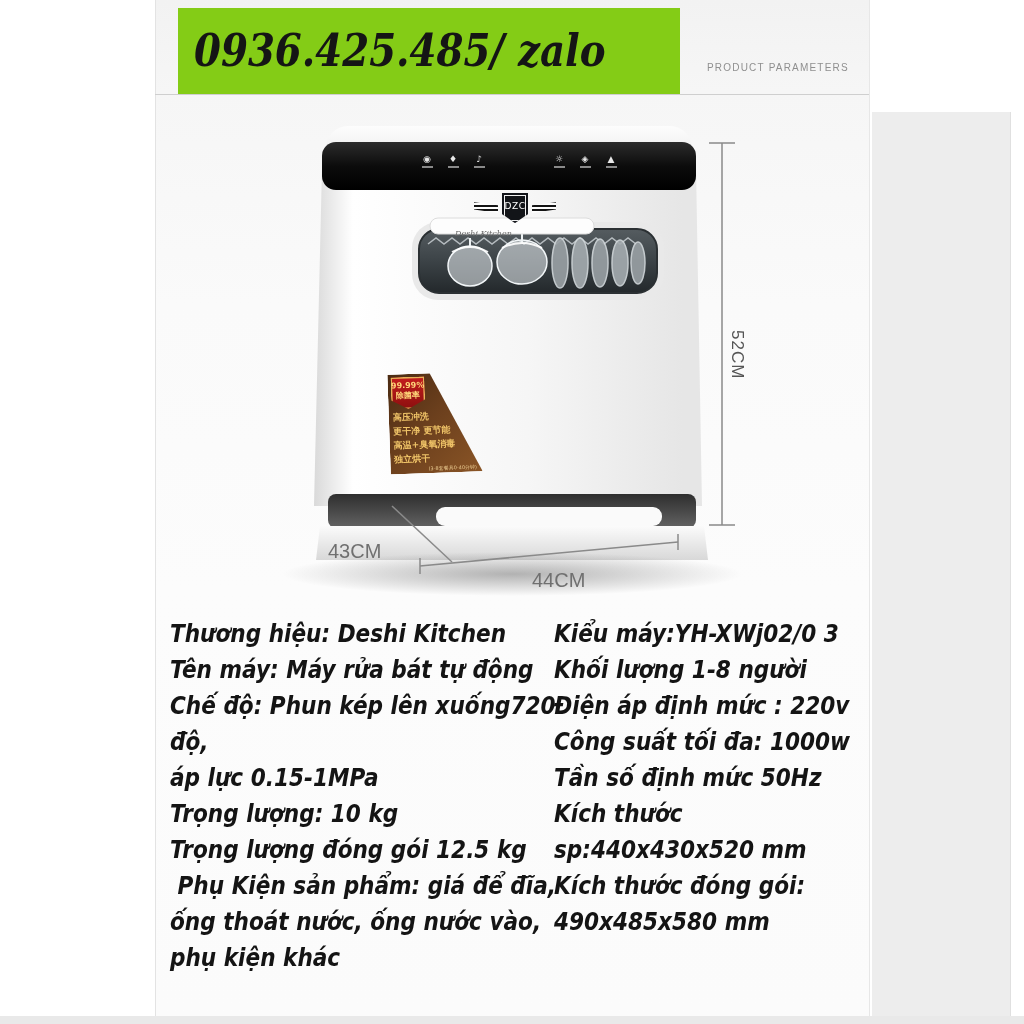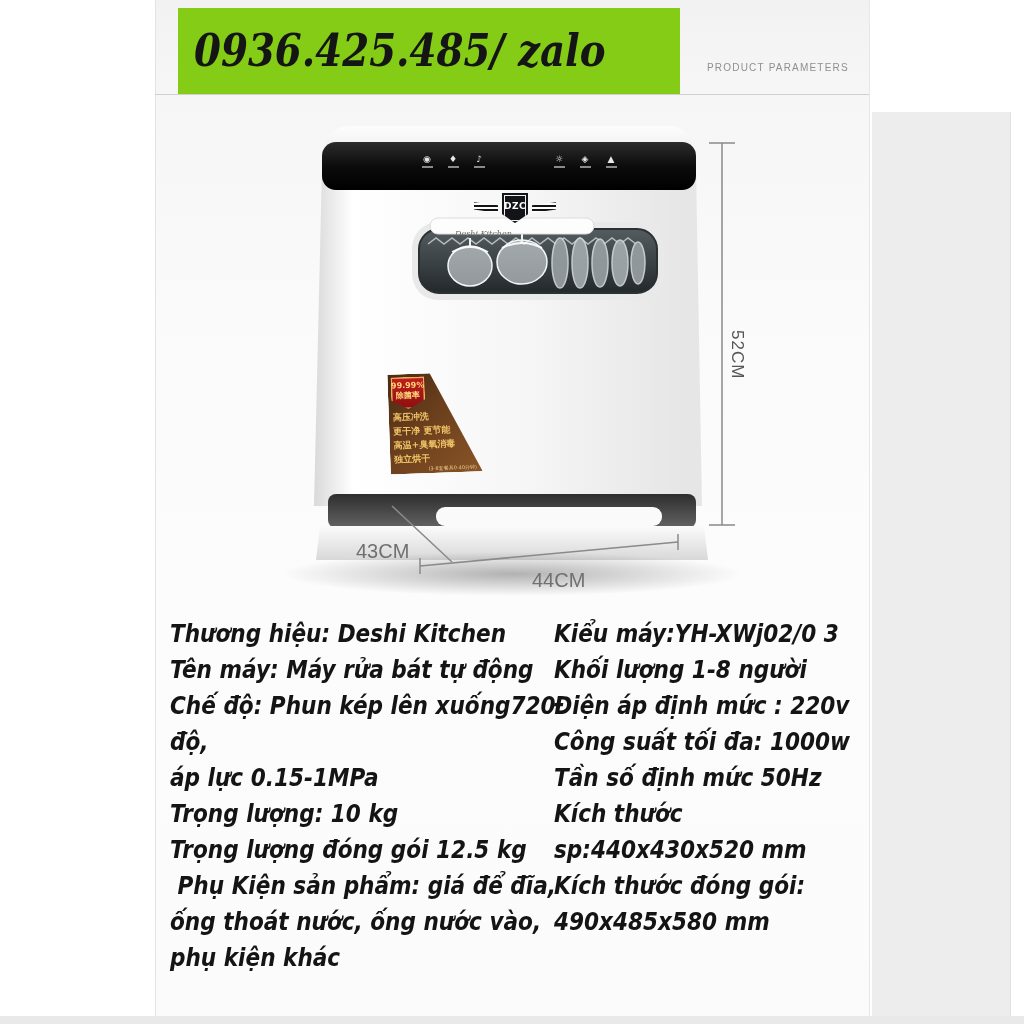--- a/index.html
+++ b/index.html
@@ -28,42 +28,42 @@
   .p-icon::after{content:"";display:block;width:11px;height:2px;background:#8a8a8a;margin:2px auto 0;}
   
   .logo{position:absolute;left:474px;top:193px;width:82px;height:34px;z-index:6;}
   .wing{position:absolute;top:8px;width:24px;height:12px;
       background:repeating-linear-gradient(180deg,#141414 0 2px,#fdfdfd 2px 4px);}
   .wing.left{left:0;clip-path:polygon(0 10%,100% 35%,100% 100%,0 70%);}
   .wing.right{right:0;clip-path:polygon(0 35%,100% 10%,100% 70%,0 100%);}
   .logo-shield{position:absolute;left:28px;top:0;width:26px;height:30px;background:#121418;
       clip-path:polygon(0 0,100% 0,100% 70%,50% 100%,0 70%);
       box-shadow:inset 0 0 0 2px #13151a, inset 0 0 0 3px #f2f2f2;
-      color:#ffffff;font-size:9px;font-weight:bold;text-align:center;line-height:26px;letter-spacing:.5px;}
+      color:#ffffff;font-size:9px;font-weight:normal;text-align:center;line-height:26px;letter-spacing:.5px;}
   .logo-script{position:absolute;left:455px;top:229px;width:120px;text-align:left;z-index:6;
       font-family:"DejaVu Serif",serif;font-style:italic;font-size:8px;color:#6a6a6a;}
   
   .badge{position:absolute;left:389px;top:373px;width:92px;height:100px;z-index:7;
       transform:rotate(-2deg);
       background:linear-gradient(135deg,#4a2a12 0%,#6b3f1d 45%,#8a5526 100%);
       clip-path:polygon(0 0,46% 0,100% 100%,0 100%);}
   .badge-shield{position:absolute;left:3px;top:3px;width:34px;height:32px;
       background:linear-gradient(180deg,#c41d1d,#8c0f0f);
       clip-path:polygon(0 0,100% 0,100% 72%,50% 100%,0 72%);
       box-shadow:inset 0 0 0 1.5px #e8b35a;
       text-align:center;color:#ffd87a;font-weight:bold;}
   .badge-shield .v{display:block;font-size:8px;line-height:11px;padding-top:3px;}
   .badge-shield .l{display:block;font-size:8px;line-height:9px;}
   .badge-lines{position:absolute;left:4px;top:36px;width:86px;}
   .badge-line{font-size:9px;line-height:14px;font-weight:bold;color:#f0c468;white-space:nowrap;}
   .badge-note{position:absolute;left:38px;top:92px;font-size:5px;color:#e9c98f;white-space:nowrap;}
   
   .dim{position:absolute;color:#666;font-family:"Liberation Sans",sans-serif;z-index:5;}
   .dim-height{left:727px;top:330px;font-size:17px;letter-spacing:1px;writing-mode:vertical-rl;color:#555;}
-  .dim-depth{left:328px;top:540px;font-size:20px;color:#707070;margin-left:28px;}
+  .dim-depth{left:328px;top:540px;font-size:20px;color:#707070;}
   .dim-width{left:532px;top:569px;width:110px;text-align:left;font-size:20px;color:#707070;}
   
   .spec-col{position:absolute;top:616px;transform:scaleX(.9);transform-origin:left top;
       font-family:"DejaVu Sans",sans-serif;font-weight:bold;font-style:italic;
       font-size:24px;color:#141414;}
   .spec-col.left{left:170px;width:420px;}
   .spec-col.right{left:554px;width:360px;}
   .spec-line{line-height:36px;white-space:pre;}
   svg{position:absolute;left:0;top:0;z-index:4;}
 </style>

